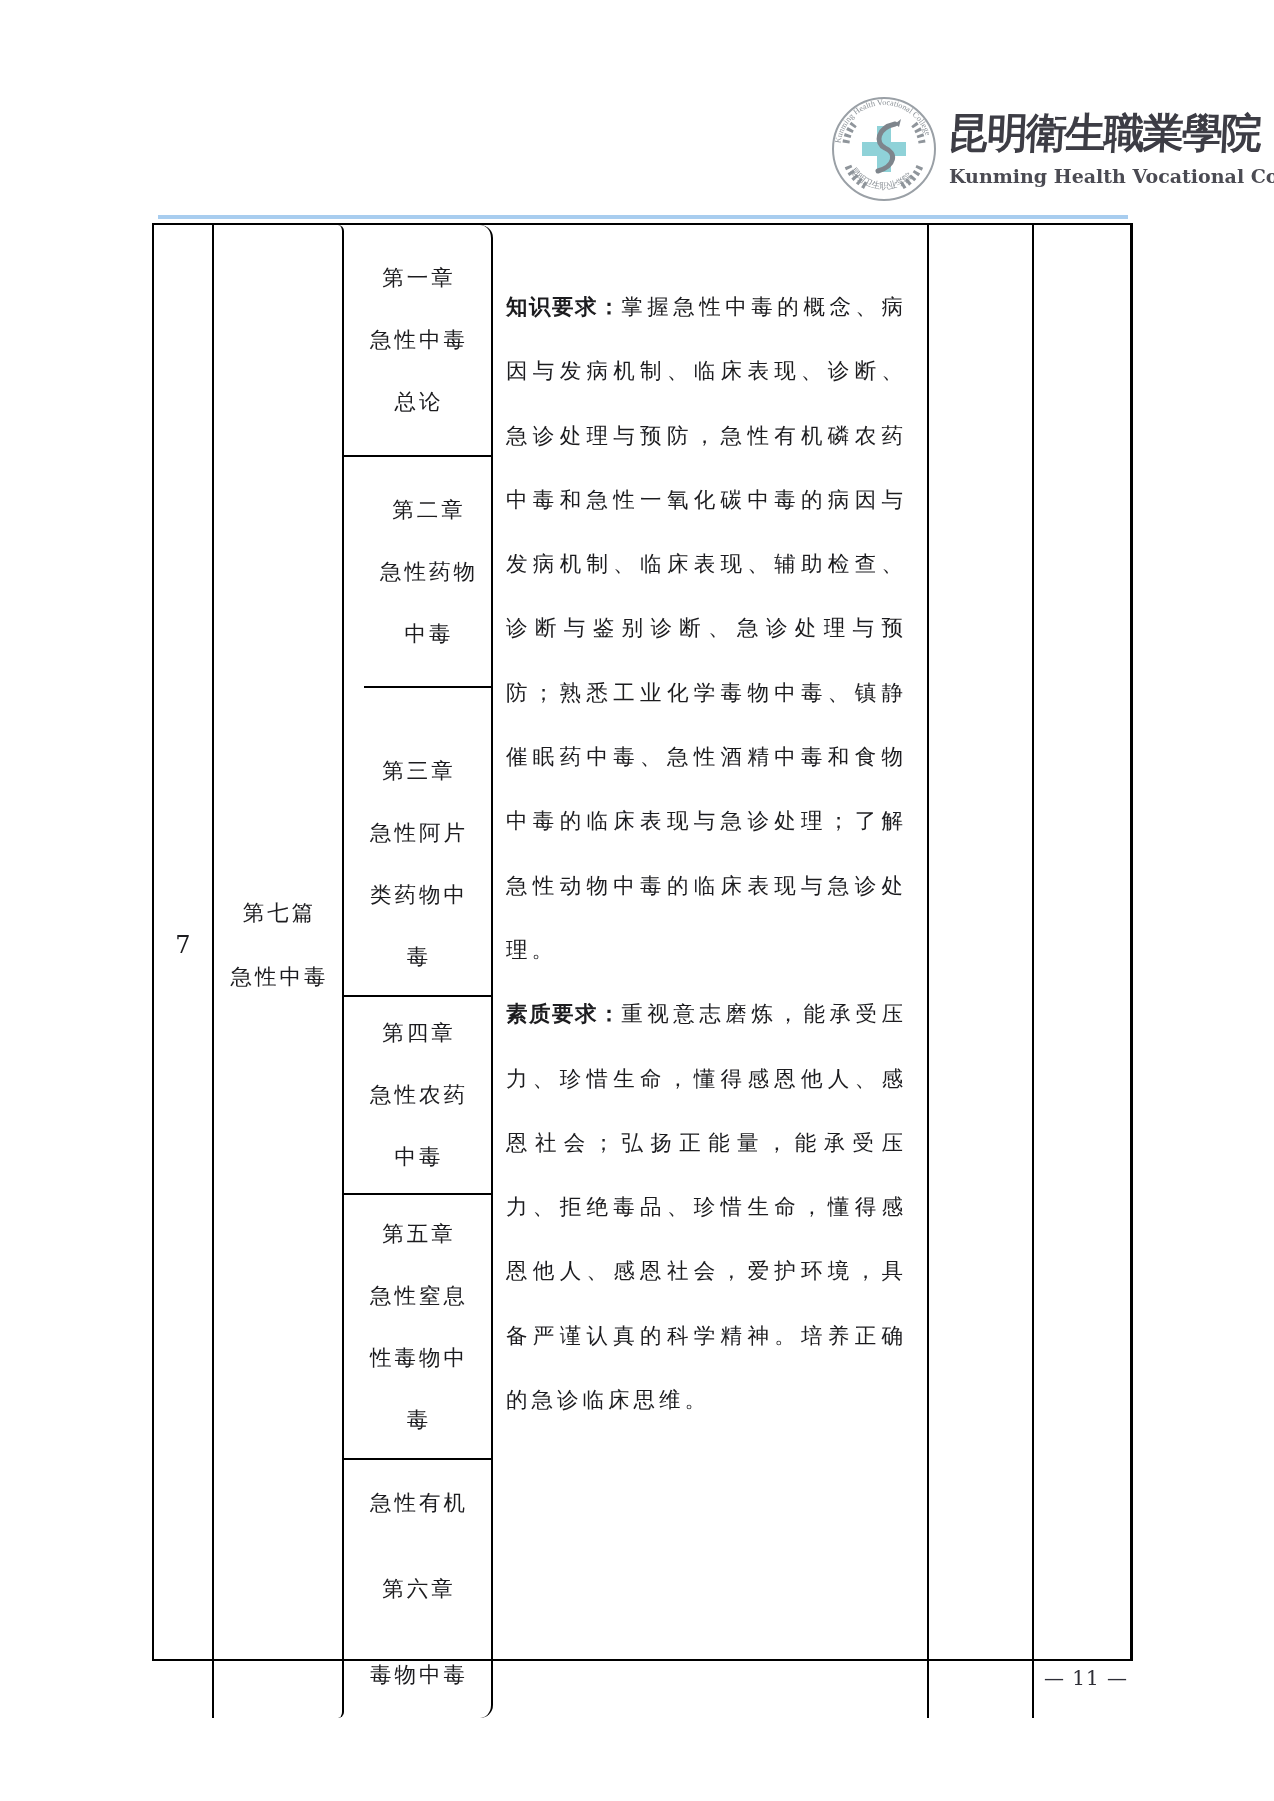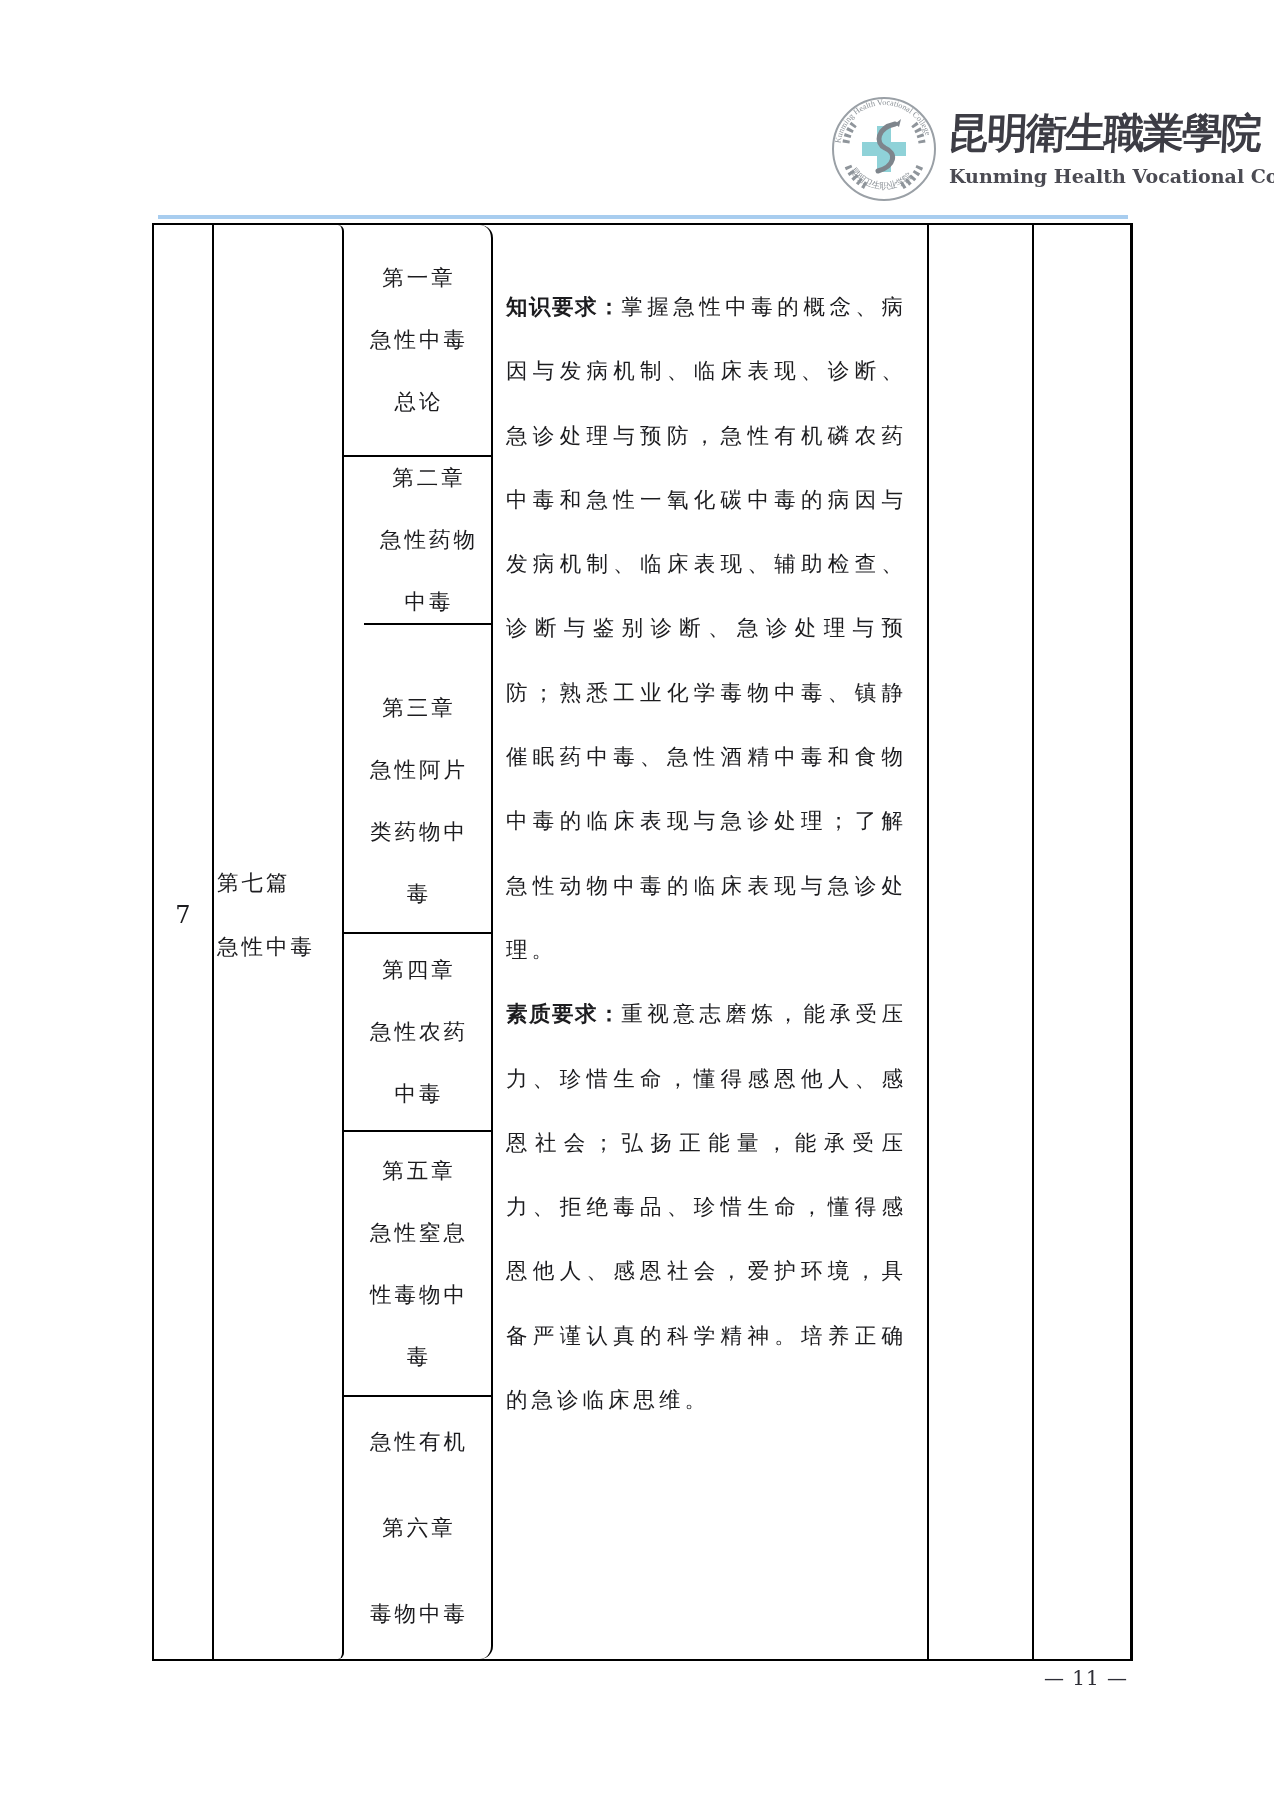--- a/index.html
+++ b/index.html
@@ -45,34 +45,34 @@
   .col:last-child { border-right:none; }
 
   .col-num {
     display:flex; align-items:center; justify-content:center;
     font-size:24px;
   }
   .col-num .num { transform:translateY(-27px); }
 
   .col-part {
     display:flex; flex-direction:column; justify-content:center;
-    text-align:left; font-size:21.5px; line-height:64px;
+    text-align:center; font-size:21.5px; line-height:64px;
     letter-spacing:3px; text-indent:3px;border-radius:6px;
   }
   .col-part .part-lines { transform:translateY(-27px); }
 
   .col-chapters { display:flex; flex-direction:column;border-radius:13px; }
   .chapter-cell {
     border-bottom:2px solid #000;
     display:flex; flex-direction:column; justify-content:center;
     text-align:center; font-size:21.5px; line-height:62px;
     letter-spacing:3px; text-indent:3px;
   }
   .chapter-cell:nth-child(1){ height:232px; }
-  .chapter-cell:nth-child(2){ height:168px;margin-left:20px; }
+  .chapter-cell:nth-child(2){ height:231px;margin-left:20px; }
   .chapter-cell:nth-child(3){ height:265px;margin-top:44px; }
   .chapter-cell:nth-child(4){ height:198px; }
   .chapter-cell:nth-child(5){ height:265px; }
   .chapter-cell:nth-child(6){ flex:1; border-bottom:none; line-height:86px; }
 
   .col-req {
     padding:50px 20px 0 13px;
     font-size:21.5px; line-height:64.3px;
     letter-spacing:4px;
     text-align:justify; text-align-last:left;font-family:Liberation Serif, serif;

